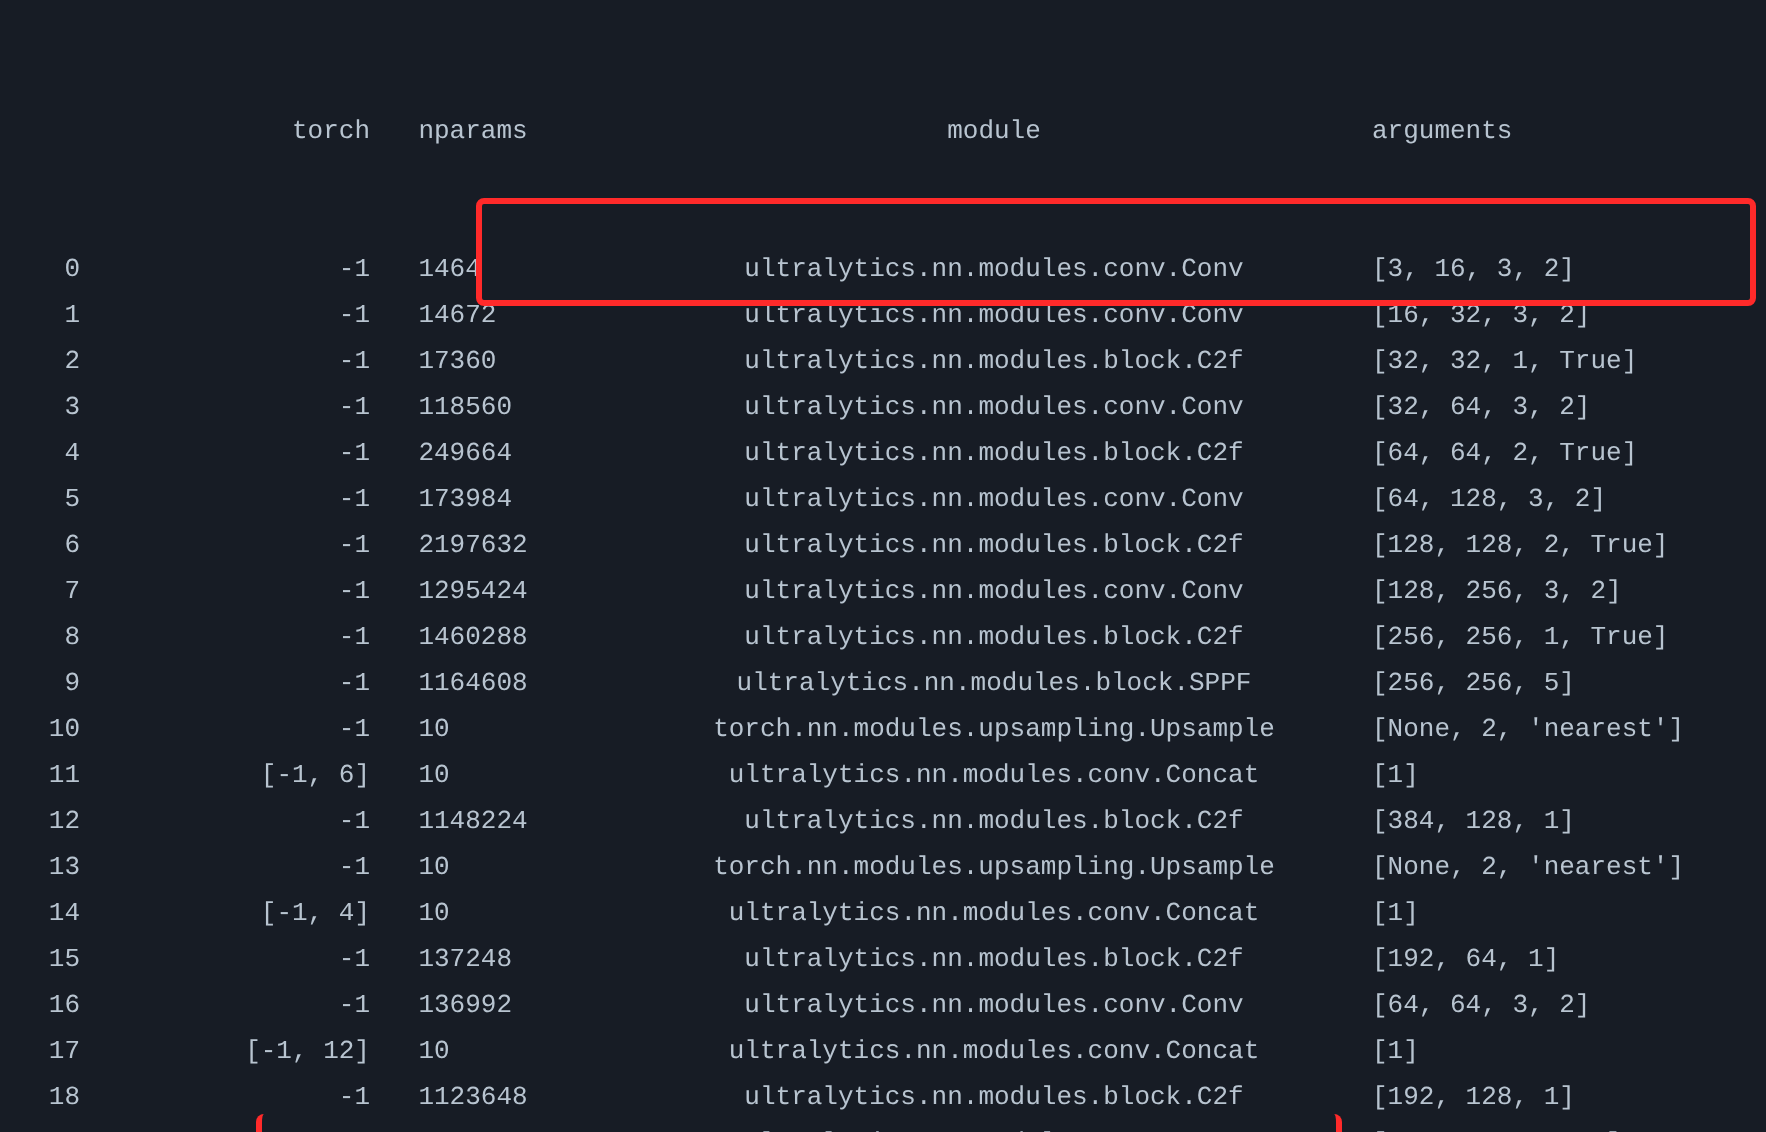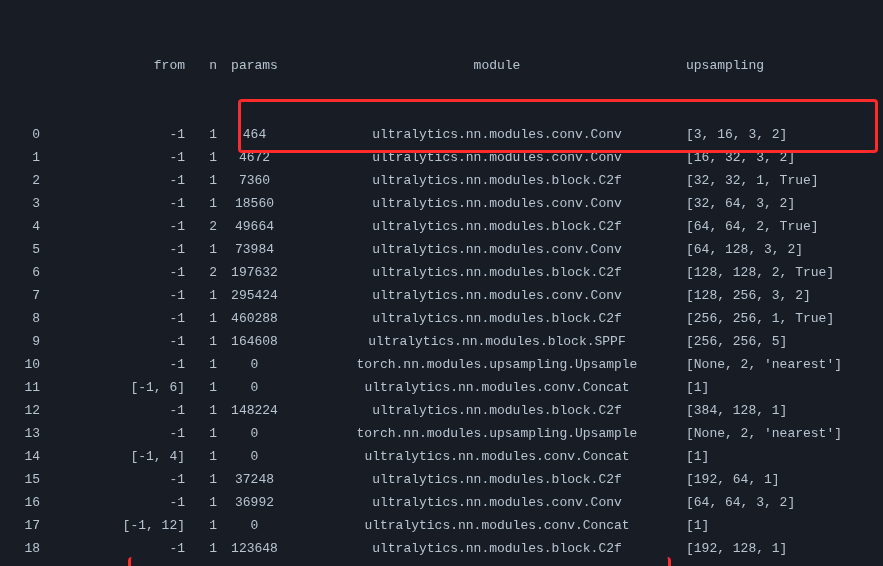--- a/index.html
+++ b/index.html
@@ -16,44 +16,44 @@
   .table {
     white-space: pre;
   }
   .row {
     display: flex;
     flex-direction: row;
   }
   .c-idx   { width: 28px; text-align: right; padding-right: 0; }
   .c-from  { width: 145px; text-align: right; }
   .c-n     { width: 32px; text-align: right; }
-  .c-params{ width: 75px; text-align: center; }
+  .c-params{ width: 75px; text-align: left; }
   .c-module{ padding-left: 16px; width: 378px; text-align: center; }
   .c-args  { flex: 1; text-align: left; }
   .hdr { font-weight: normal; }
   .hlbox {
     position: absolute;
     border: 3px solid #ff2a2a;
     border-radius: 4px;
     pointer-events: none;
   }
   
   .hl1 { left: 238px; top: 99px; width: 634px; height: 48px; }
   
   .hl2 { left: 128px; top: 557px; width: 537px; height: 20px; border-top:none;}
 </style>
 </head>
 <body>
 
 <div class="table">
   <div class="row hdr">
     <span class="c-idx"></span>
-    <span class="c-from">from</span>
+    <span class="c-from">torch</span>
     <span class="c-n">n</span>
     <span class="c-params">params</span>
     <span class="c-module">module</span>
-    <span class="c-args">upsampling</span>
+    <span class="c-args">arguments</span>
   </div>
   <div id="rows"><div class="row"><span class="c-idx">0</span><span class="c-from">-1</span><span class="c-n">1</span><span class="c-params">464</span><span class="c-module">ultralytics.nn.modules.conv.Conv</span><span class="c-args">[3, 16, 3, 2]</span></div><div class="row"><span class="c-idx">1</span><span class="c-from">-1</span><span class="c-n">1</span><span class="c-params">4672</span><span class="c-module">ultralytics.nn.modules.conv.Conv</span><span class="c-args">[16, 32, 3, 2]</span></div><div class="row"><span class="c-idx">2</span><span class="c-from">-1</span><span class="c-n">1</span><span class="c-params">7360</span><span class="c-module">ultralytics.nn.modules.block.C2f</span><span class="c-args">[32, 32, 1, True]</span></div><div class="row"><span class="c-idx">3</span><span class="c-from">-1</span><span class="c-n">1</span><span class="c-params">18560</span><span class="c-module">ultralytics.nn.modules.conv.Conv</span><span class="c-args">[32, 64, 3, 2]</span></div><div class="row"><span class="c-idx">4</span><span class="c-from">-1</span><span class="c-n">2</span><span class="c-params">49664</span><span class="c-module">ultralytics.nn.modules.block.C2f</span><span class="c-args">[64, 64, 2, True]</span></div><div class="row"><span class="c-idx">5</span><span class="c-from">-1</span><span class="c-n">1</span><span class="c-params">73984</span><span class="c-module">ultralytics.nn.modules.conv.Conv</span><span class="c-args">[64, 128, 3, 2]</span></div><div class="row"><span class="c-idx">6</span><span class="c-from">-1</span><span class="c-n">2</span><span class="c-params">197632</span><span class="c-module">ultralytics.nn.modules.block.C2f</span><span class="c-args">[128, 128, 2, True]</span></div><div class="row"><span class="c-idx">7</span><span class="c-from">-1</span><span class="c-n">1</span><span class="c-params">295424</span><span class="c-module">ultralytics.nn.modules.conv.Conv</span><span class="c-args">[128, 256, 3, 2]</span></div><div class="row"><span class="c-idx">8</span><span class="c-from">-1</span><span class="c-n">1</span><span class="c-params">460288</span><span class="c-module">ultralytics.nn.modules.block.C2f</span><span class="c-args">[256, 256, 1, True]</span></div><div class="row"><span class="c-idx">9</span><span class="c-from">-1</span><span class="c-n">1</span><span class="c-params">164608</span><span class="c-module">ultralytics.nn.modules.block.SPPF</span><span class="c-args">[256, 256, 5]</span></div><div class="row"><span class="c-idx">10</span><span class="c-from">-1</span><span class="c-n">1</span><span class="c-params">0</span><span class="c-module">torch.nn.modules.upsampling.Upsample</span><span class="c-args">[None, 2, 'nearest']</span></div><div class="row"><span class="c-idx">11</span><span class="c-from">[-1, 6]</span><span class="c-n">1</span><span class="c-params">0</span><span class="c-module">ultralytics.nn.modules.conv.Concat</span><span class="c-args">[1]</span></div><div class="row"><span class="c-idx">12</span><span class="c-from">-1</span><span class="c-n">1</span><span class="c-params">148224</span><span class="c-module">ultralytics.nn.modules.block.C2f</span><span class="c-args">[384, 128, 1]</span></div><div class="row"><span class="c-idx">13</span><span class="c-from">-1</span><span class="c-n">1</span><span class="c-params">0</span><span class="c-module">torch.nn.modules.upsampling.Upsample</span><span class="c-args">[None, 2, 'nearest']</span></div><div class="row"><span class="c-idx">14</span><span class="c-from">[-1, 4]</span><span class="c-n">1</span><span class="c-params">0</span><span class="c-module">ultralytics.nn.modules.conv.Concat</span><span class="c-args">[1]</span></div><div class="row"><span class="c-idx">15</span><span class="c-from">-1</span><span class="c-n">1</span><span class="c-params">37248</span><span class="c-module">ultralytics.nn.modules.block.C2f</span><span class="c-args">[192, 64, 1]</span></div><div class="row"><span class="c-idx">16</span><span class="c-from">-1</span><span class="c-n">1</span><span class="c-params">36992</span><span class="c-module">ultralytics.nn.modules.conv.Conv</span><span class="c-args">[64, 64, 3, 2]</span></div><div class="row"><span class="c-idx">17</span><span class="c-from">[-1, 12]</span><span class="c-n">1</span><span class="c-params">0</span><span class="c-module">ultralytics.nn.modules.conv.Concat</span><span class="c-args">[1]</span></div><div class="row"><span class="c-idx">18</span><span class="c-from">-1</span><span class="c-n">1</span><span class="c-params">123648</span><span class="c-module">ultralytics.nn.modules.block.C2f</span><span class="c-args">[192, 128, 1]</span></div><div class="row"><span class="c-idx">19</span><span class="c-from">-1</span><span class="c-n">1</span><span class="c-params">147712</span><span class="c-module">ultralytics.nn.modules.conv.Conv</span><span class="c-args">[128, 128, 3, 2]</span></div></div>
 </div>
 
 <div class="hlbox hl1"></div>
 <div class="hlbox hl2"></div>
 
 </body></html>

